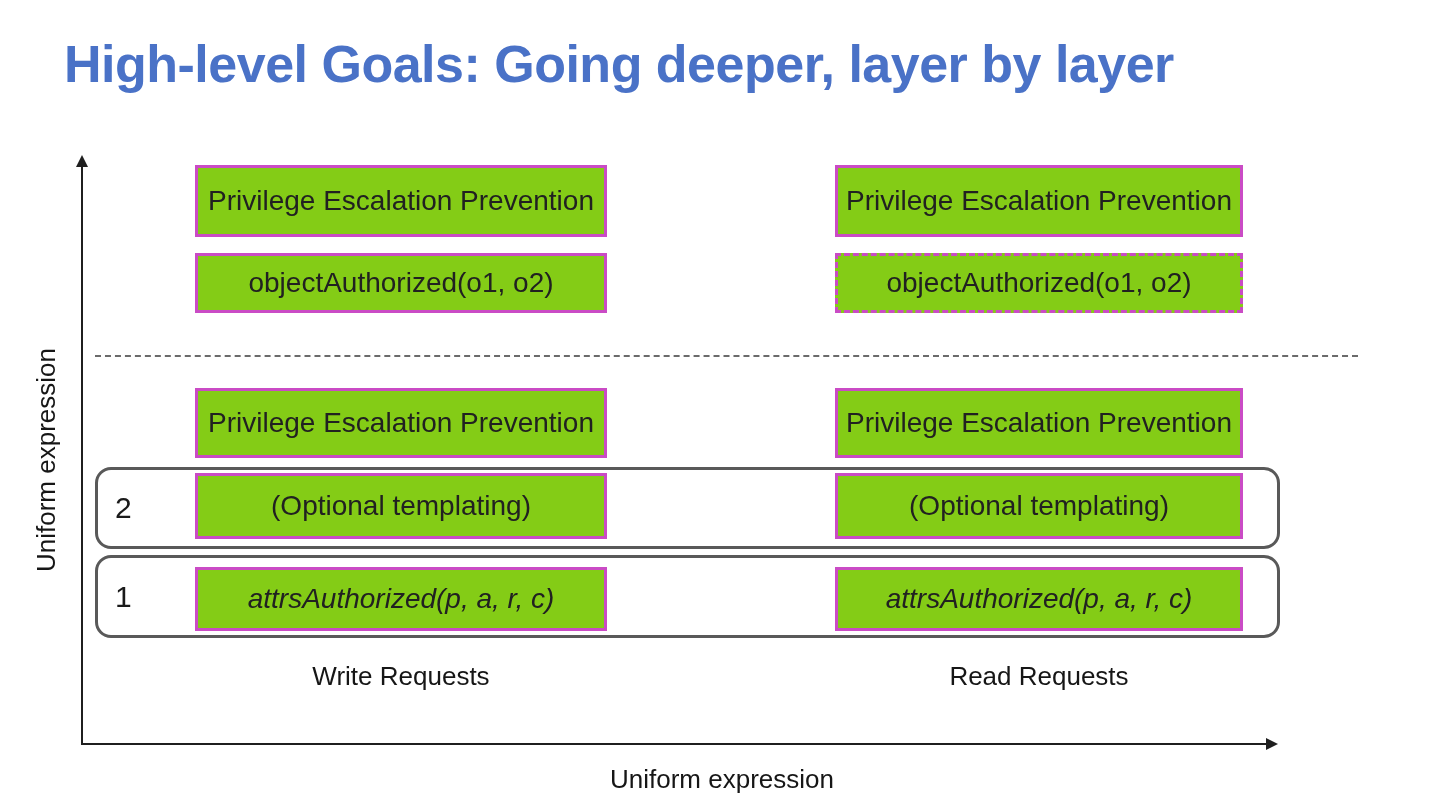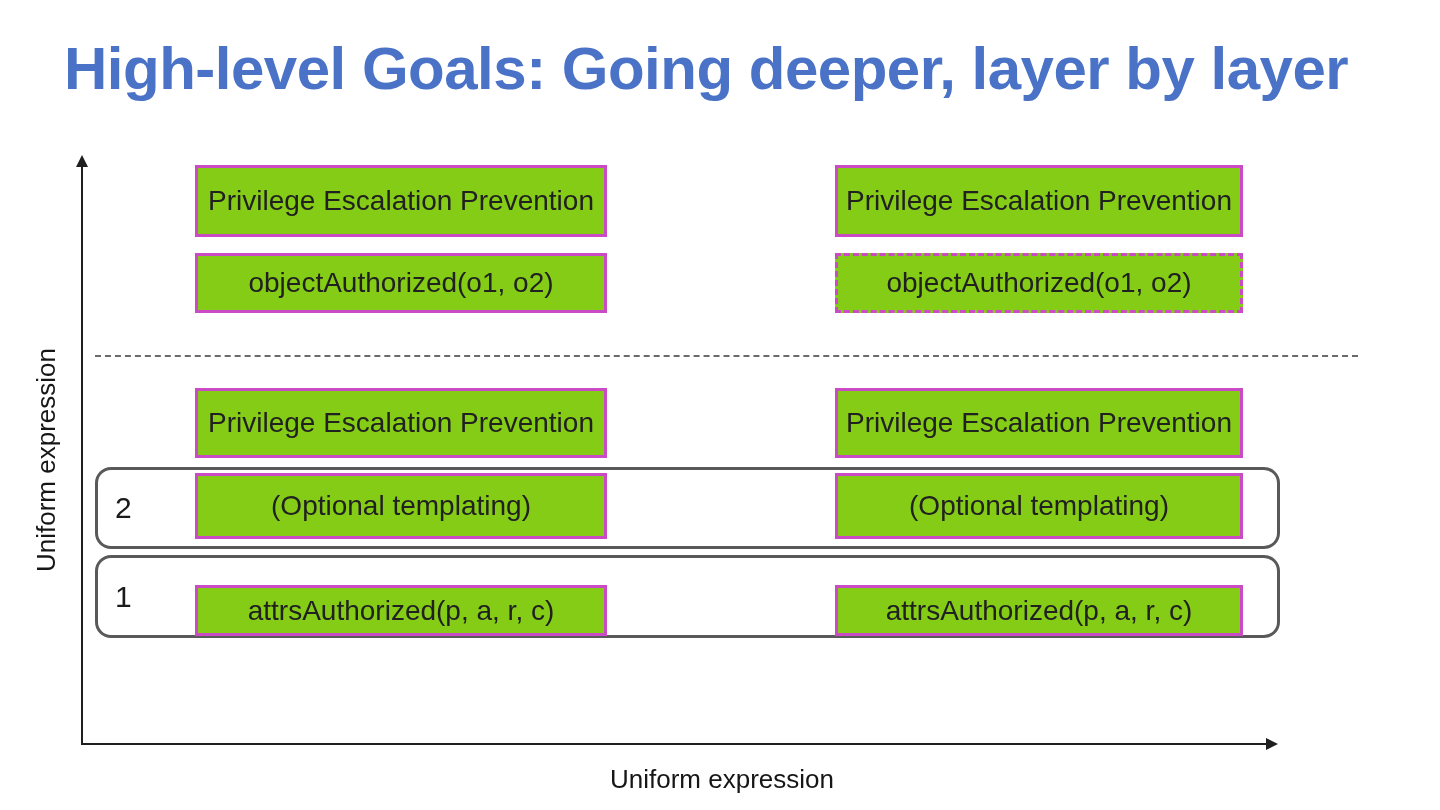--- a/index.html
+++ b/index.html
@@ -18,21 +18,21 @@
     background: #ffffff;
     font-family: "Liberation Sans", sans-serif;
     color: var(--text-dark);
     overflow: hidden;
   }
   .title {
     position: absolute;
     left: 64px;
     top: 34px;
     margin: 0;
-    font-size: 60px;
+    font-size: 52px;
     font-weight: bold;
     letter-spacing: -0.5px;
     color: var(--title-blue);
     white-space: nowrap;
   }
   
   .y-axis {
     position: absolute;
     left: 81px; top: 166px;
     width: 2px; height: 578px;
@@ -89,21 +89,21 @@
     color: var(--text-dark);
     white-space: nowrap;
   }
   .mbox.dashed { border-style: dashed; }
   .col-w { left: 195px; width: 412px; }
   .col-r { left: 835px; width: 408px; }
   .row1 { top: 165px; height: 72px; }
   .row2 { top: 253px; height: 60px; }
   .row3 { top: 388px; height: 70px; }
   .row4 { top: 473px; height: 66px; }
-  .row5 { top: 585px; height: 51px; }
+  .row5 { top: 567px; height: 64px; font-style: italic; }
   
   .divider {
     position: absolute;
     left: 95px; top: 355px;
     width: 1263px; height: 0;
     border-top: 2px dashed var(--divider-gray);
   }
   
   .group {
     position: absolute;
@@ -166,14 +166,16 @@
   </div>
   <div class="mbox col-w row4">(Optional templating)</div>
   <div class="mbox col-r row4">(Optional templating)</div>
 
   <div class="group group-1">
     <span class="layer-num">1</span>
   </div>
   <div class="mbox col-w row5">attrsAuthorized(p, a, r, c)</div>
   <div class="mbox col-r row5">attrsAuthorized(p, a, r, c)</div>
 
+  <div class="col-label write">Write Requests</div>
+  <div class="col-label read">Read Requests</div>
 
 </div>
 
 </body></html>

